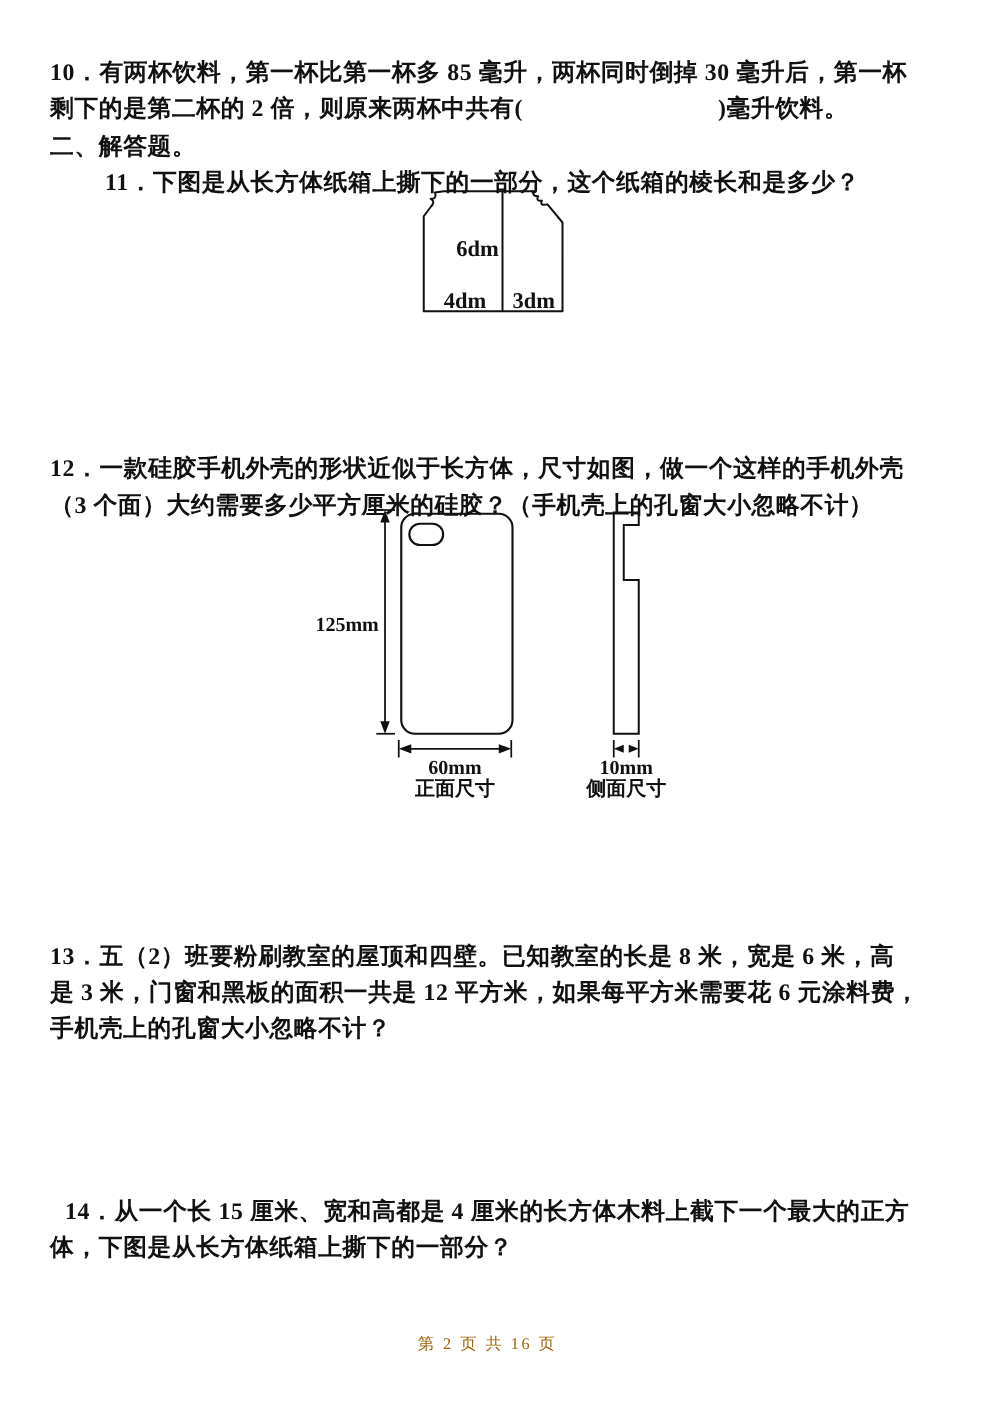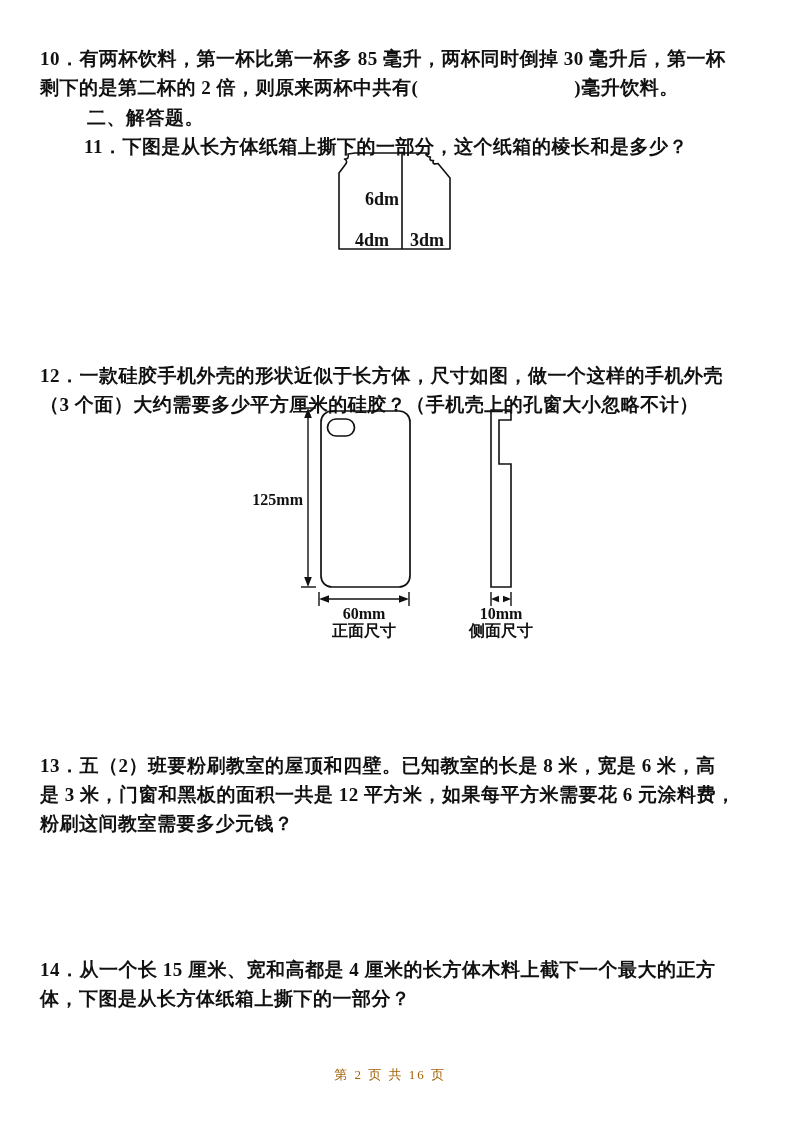--- a/index.html
+++ b/index.html
@@ -48,21 +48,21 @@
   }
 </style>
 </head>
 <body>
 
 <div class="page">
 
   <div class="tline" style="top:44px;">10．有两杯饮料，第一杯比第一杯多 85 毫升，两杯同时倒掉 30 毫升后，第一杯</div>
   <div class="tline" style="top:73px;">剩下的是第二杯的 2 倍，则原来两杯中共有(　　　　　　　　)毫升饮料。</div>
 
-  <div class="tline" style="top:103px;margin-left:47px;">二、解答题。</div>
+  <div class="tline" style="top:103px;">二、解答题。</div>
 
   <div class="tline" style="top:132px;margin-left:44px;">11．下图是从长方体纸箱上撕下的一部分，这个纸箱的棱长和是多少？</div>
 
   <div class="diagram" style="left:330px;top:146px;">
     <svg width="130" height="110" viewBox="0 0 130 110">
       <path d="M 9 103 L 9 27 L 15 19 Q 18.5 15 14.5 13 Q 19.5 13.5 18 8 L 25 7 L 97 7 Q 95.5 11 100.5 11 Q 98.5 15 103.5 14.5 Q 101.5 19 108 17.5 L 120 32 L 120 103 Z" fill="none" stroke="#111" stroke-width="1.6" stroke-linejoin="round"></path>
       <line x1="72" y1="7" x2="72" y2="103" stroke="#111" stroke-width="1.6"></line>
       <text class="dim-label-lg" x="69" y="59" text-anchor="end">6dm</text>
       <text class="dim-label-lg" x="42" y="100" text-anchor="middle">4dm</text>
       <text class="dim-label-lg" x="97" y="100" text-anchor="middle">3dm</text>
@@ -100,20 +100,20 @@
       <line x1="271" y1="189" x2="271" y2="203" stroke="#111" stroke-width="1.4"></line>
       <polygon points="251,196 259,192.8 259,199.2" fill="#111"></polygon>
       <polygon points="271,196 263,192.8 263,199.2" fill="#111"></polygon>
       <text class="dim-label" x="261" y="216" text-anchor="middle">10mm</text>
       <text class="cjk-caption" x="261" y="233" text-anchor="middle">侧面尺寸</text>
     </svg>
   </div>
 
   <div class="tline" style="top:751px;text-align:right;">13．五（2）班要粉刷教室的屋顶和四壁。已知教室的长是 8 米，宽是 6 米，高</div>
   <div class="tline" style="top:780px;">是 3 米，门窗和黑板的面积一共是 12 平方米，如果每平方米需要花 6 元涂料费，</div>
-  <div class="tline" style="top:809px;">粉刷这间教室需要多少元钱？</div>
+  <div class="tline" style="top:809px;">手机壳上的孔窗大小忽略不计？</div>
 
-  <div class="tline" style="top:955px;">14．从一个长 15 厘米、宽和高都是 4 厘米的长方体木料上截下一个最大的正方</div>
+  <div class="tline" style="top:955px;margin-left:12px;">14．从一个长 15 厘米、宽和高都是 4 厘米的长方体木料上截下一个最大的正方</div>
   <div class="tline" style="top:984px;">体，下图是从长方体纸箱上撕下的一部分？</div>
 
   <div class="footer">第 2 页 共 16 页</div>
 
 </div>
 
 </body></html>

